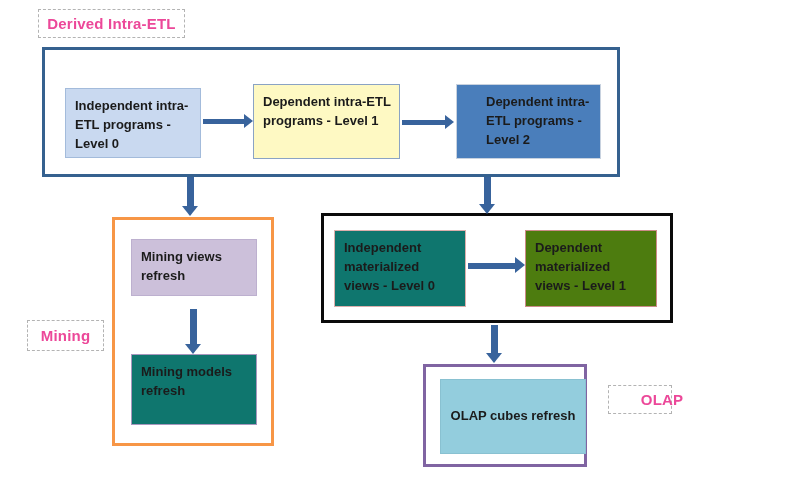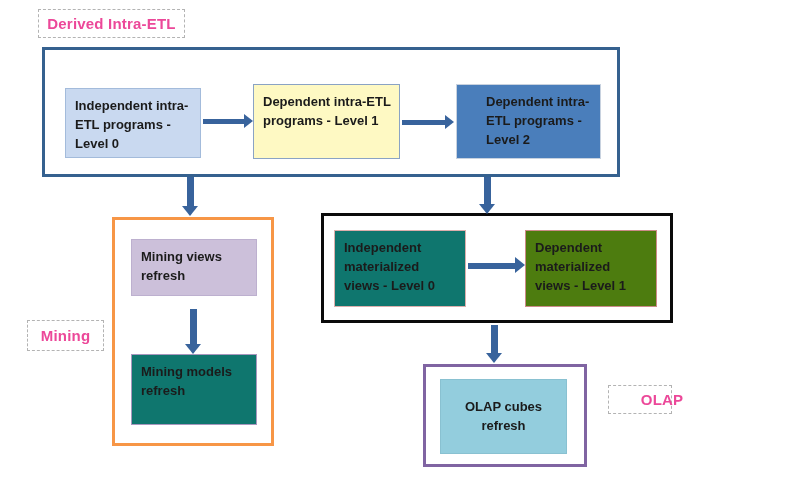--- a/index.html
+++ b/index.html
@@ -32,21 +32,21 @@
     font-weight:bold;font-size:13px;line-height:1.45;color:#1b1b1b;
     padding:8px 8px 6px 9px;
   }
   #node-l0{left:65px;top:88px;width:136px;height:70px;background:#C9D9F0;border:1px solid #A3BBDB;}
   #node-l1{left:253px;top:84px;width:147px;height:75px;background:#fef9c3;border:1px solid #8AA3C4;}
   #node-l2{left:456px;top:84px;width:145px;height:75px;background:#4A7EBB;border:1px solid #C8D2DF;padding-left:29px;}
   #node-mviews{left:131px;top:239px;width:126px;height:57px;background:#CCC0DA;border:1px solid #BDB0CF;}
   #node-mmodels{left:131px;top:354px;width:126px;height:71px;background:#0f766e;border:1px solid #A796BD;}
   #node-imv{left:334px;top:230px;width:132px;height:77px;background:#0f766e;border:1px solid #DCAEAC;}
   #node-dmv{left:525px;top:230px;width:132px;height:77px;background:#4d7c0f;border:1px solid #CC8B89;}
-  #node-olap{left:440px;top:379px;width:127px;height:75px;background:#93CDDD;border:1px solid #89C1D1;
+  #node-olap{left:440px;top:379px;width:146px;height:75px;background:#93CDDD;border:1px solid #89C1D1;
              display:flex;align-items:center;justify-content:center;text-align:center;padding:4px;}
   
   #tag-derived{left:38px;top:9px;width:147px;height:29px;}
   #tag-mining{left:27px;top:307px;width:77px;height:31px;margin-top:13px;}
   #tag-aggregate{left:686px;top:252px;width:104px;height:31px;}
   #tag-olap{left:608px;top:385px;width:64px;height:29px;padding-left:44px;}
   
   .shaft{position:absolute;background:#38639C;}
   .head{position:absolute;width:0;height:0;}
   .head.right{border-top:7px solid transparent;border-bottom:7px solid transparent;border-left:9px solid #38639C;}

